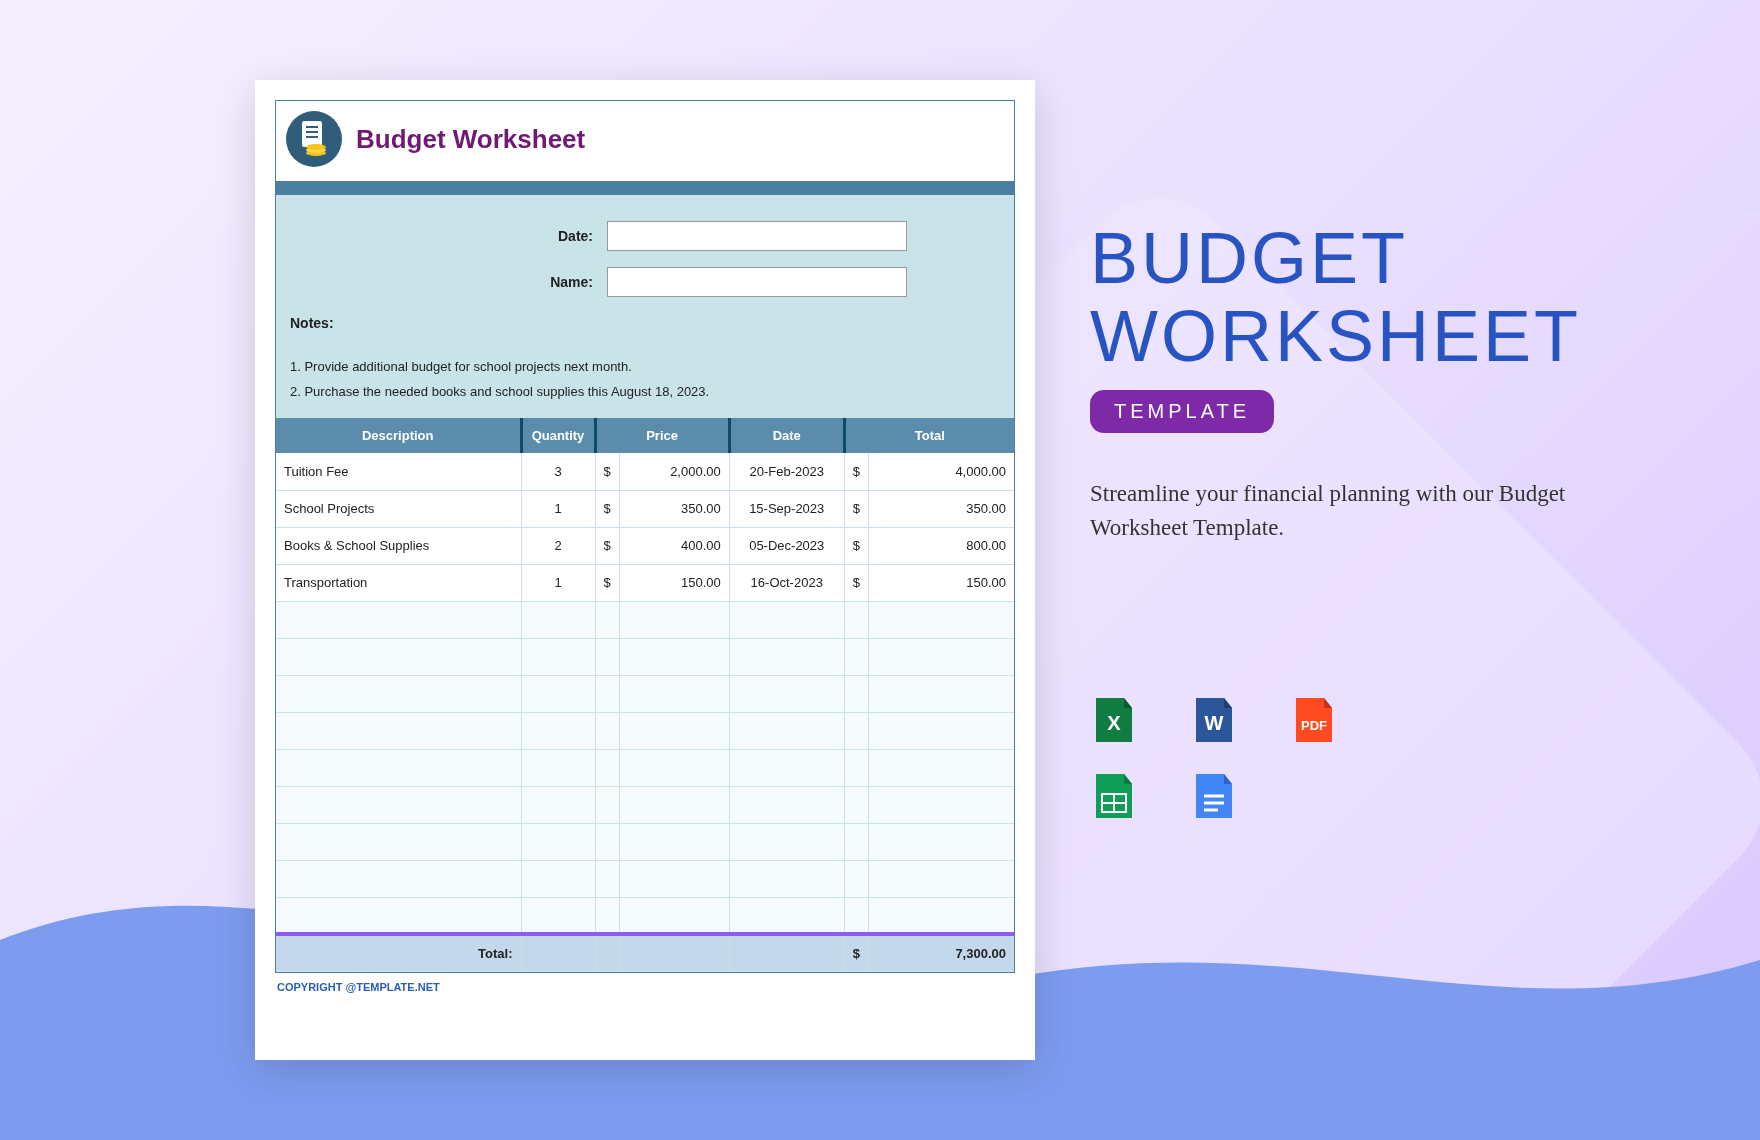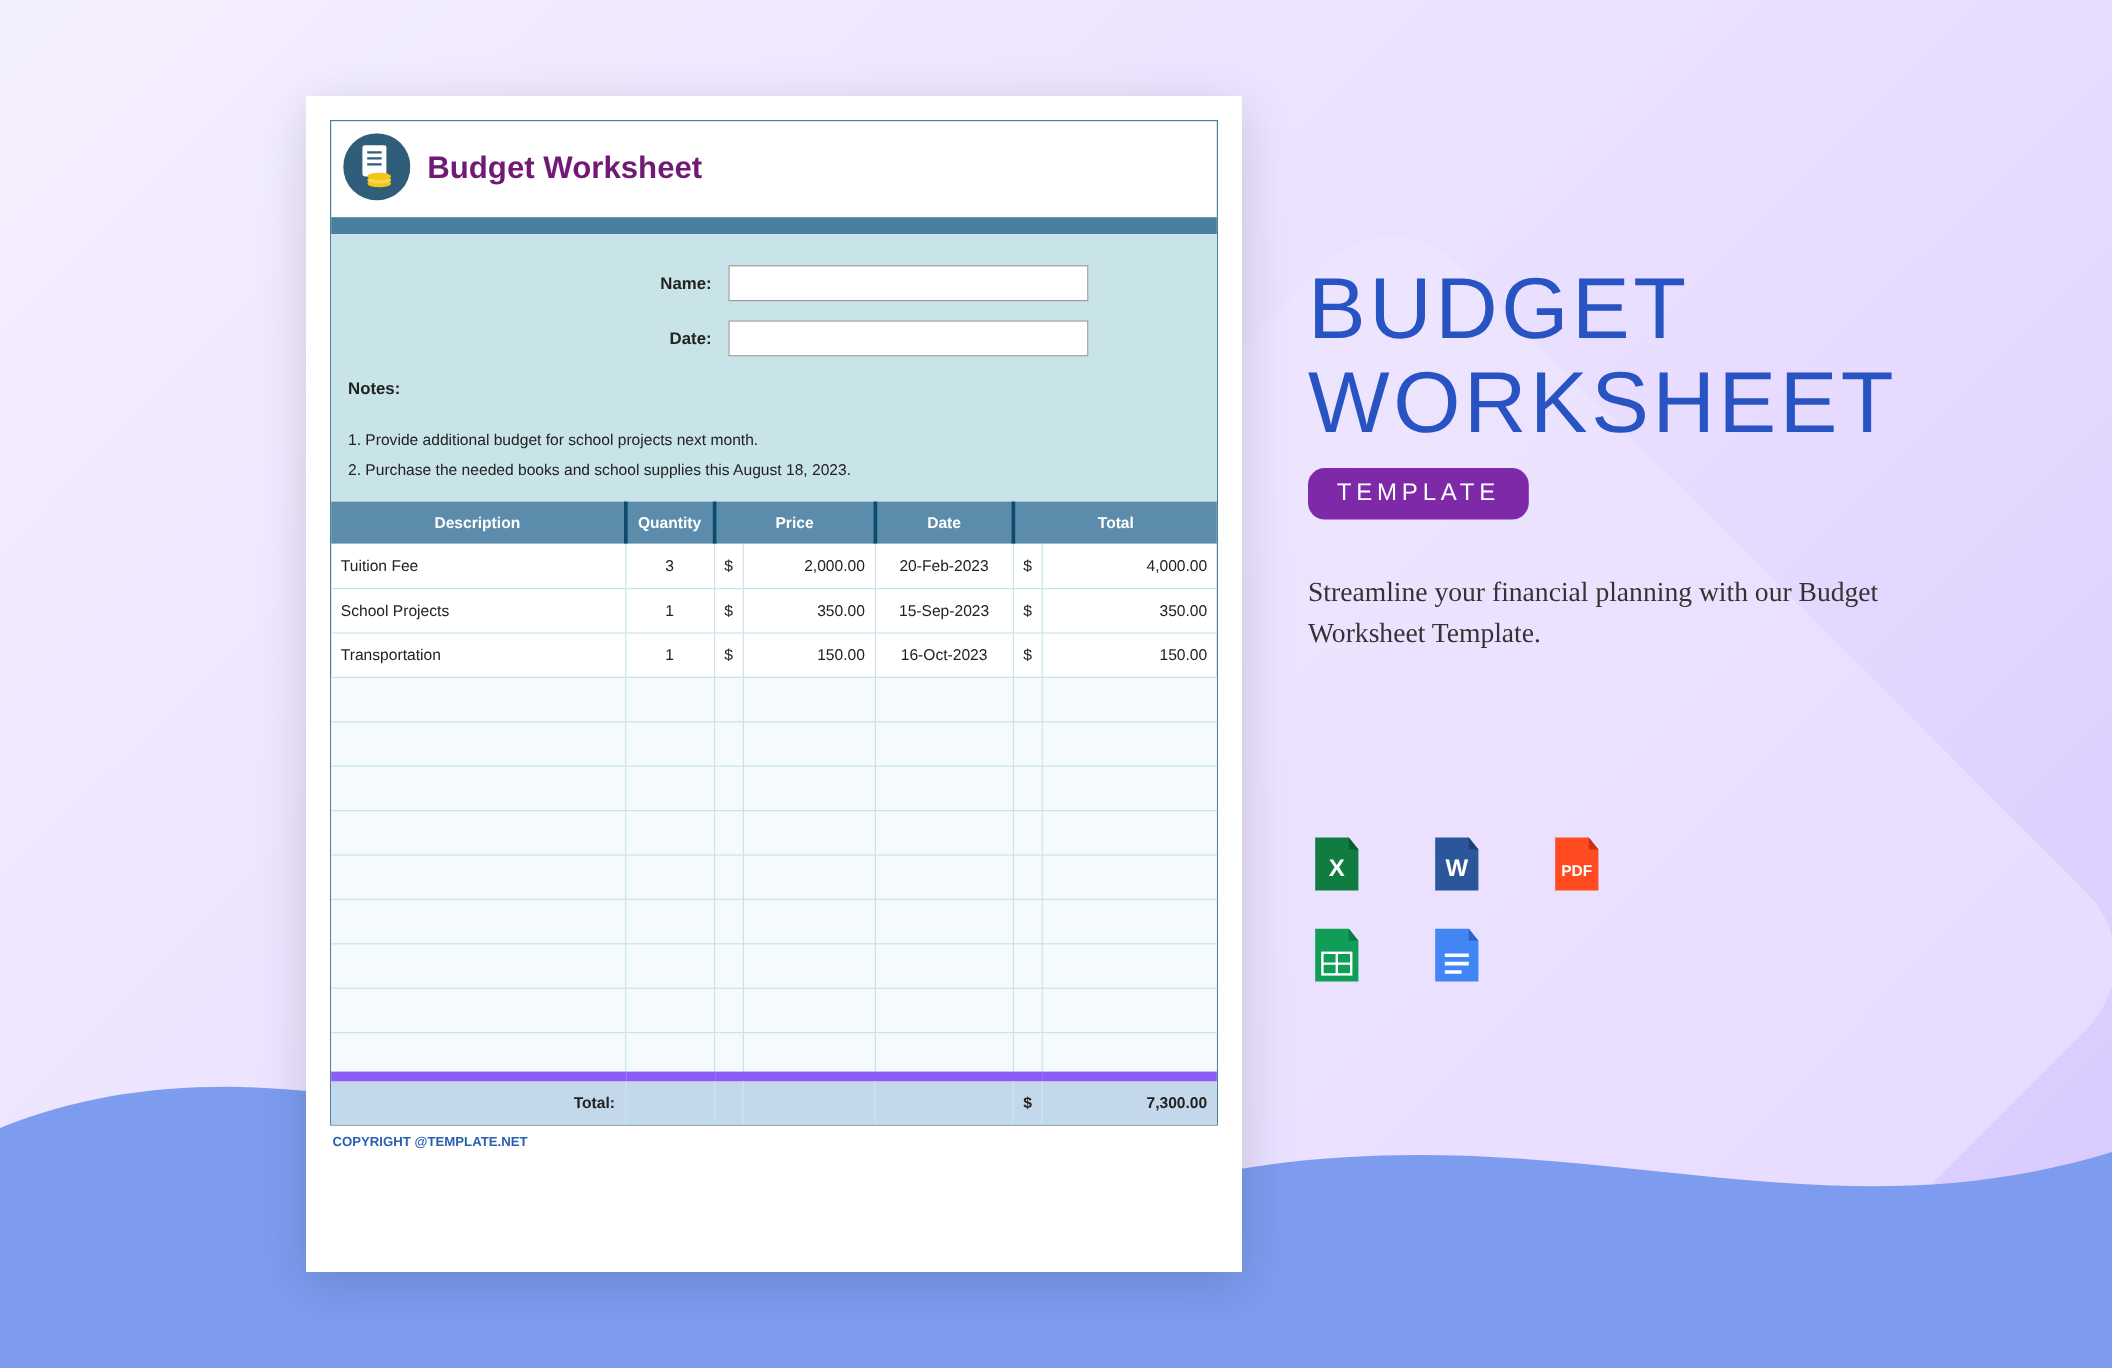--- a/index.html
+++ b/index.html
@@ -132,21 +132,21 @@
   .col-desc { width: 245px; text-align: left; }
   .col-qty  { width: 74px; text-align: center; }
   .col-cur  { width: 24px; text-align: left; }
   .col-price{ width: 110px; text-align: right; }
   .col-date { width: 115px; text-align: center; }
   .col-total{ text-align: right; }
   tr.empty td { background: #f5fbfc; }
   .total-row td {
     background: #c4d8eb;
     font-weight: 700;
-    border-top: 8px solid #8b5cf6;
+    border-top: 4px solid #8b5cf6;
     height: 40px;
   }
   .copyright {
     margin: 8px 20px 0 22px;
     font-size: 11px;
     color: #2a5fb0;
     font-weight: 600;
   }
   
   .promo {
@@ -215,25 +215,25 @@
           <ellipse cx="30" cy="42" rx="10" ry="3" fill="#f5c518"></ellipse>
           <ellipse cx="30" cy="39" rx="10" ry="3" fill="#ffd84d"></ellipse>
           <ellipse cx="30" cy="36" rx="10" ry="3" fill="#f5c518"></ellipse>
         </svg>
         <div class="doc-title">Budget Worksheet</div>
       </div>
       <div class="blue-band"></div>
 
       <div class="form-area">
         <div class="form-row">
-          <label>Name:</label>
+          <label>Date:</label>
           <input type="text" value="" style="">
         </div>
         <div class="form-row">
-          <label>Date:</label>
+          <label>Name:</label>
           <input type="text" value="" style="">
         </div>
         <div class="notes-head">Notes:</div>
         <div class="notes-list">
           <div>1. Provide additional budget for school projects next month.</div>
           <div>2. Purchase the needed books and school supplies this August 18, 2023.</div>
         </div>
       </div>
 
       <table class="budget">
@@ -257,20 +257,29 @@
               <td class="col-total">4,000.00</td>
             </tr>
             <tr>
               <td class="col-desc">School Projects</td>
               <td class="col-qty">1</td>
               <td class="col-cur">$</td>
               <td class="col-price">350.00</td>
               <td class="col-date">15-Sep-2023</td>
               <td class="col-cur">$</td>
               <td class="col-total">350.00</td>
+            </tr>
+            <tr>
+              <td class="col-desc">Books &amp; School Supplies</td>
+              <td class="col-qty">2</td>
+              <td class="col-cur">$</td>
+              <td class="col-price">400.00</td>
+              <td class="col-date">05-Dec-2023</td>
+              <td class="col-cur">$</td>
+              <td class="col-total">800.00</td>
             </tr>
             <tr>
               <td class="col-desc">Transportation</td>
               <td class="col-qty">1</td>
               <td class="col-cur">$</td>
               <td class="col-price">150.00</td>
               <td class="col-date">16-Oct-2023</td>
               <td class="col-cur">$</td>
               <td class="col-total">150.00</td>
             </tr>

